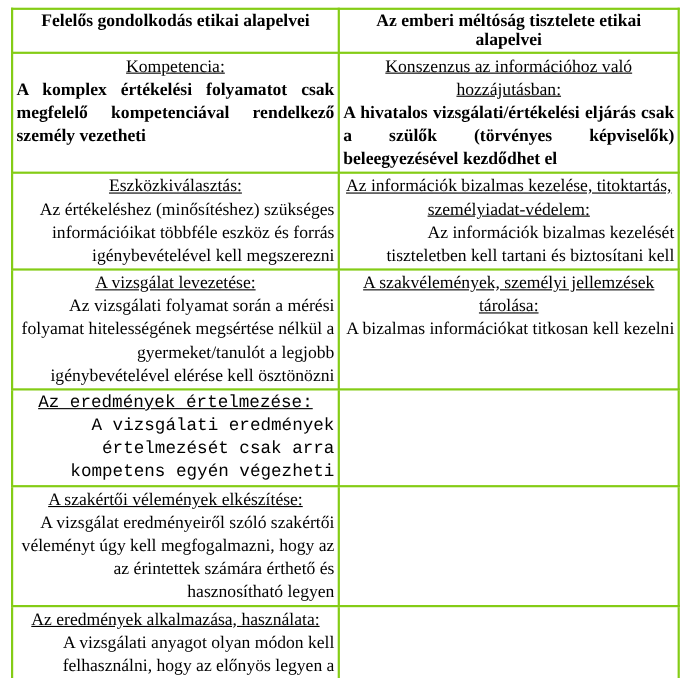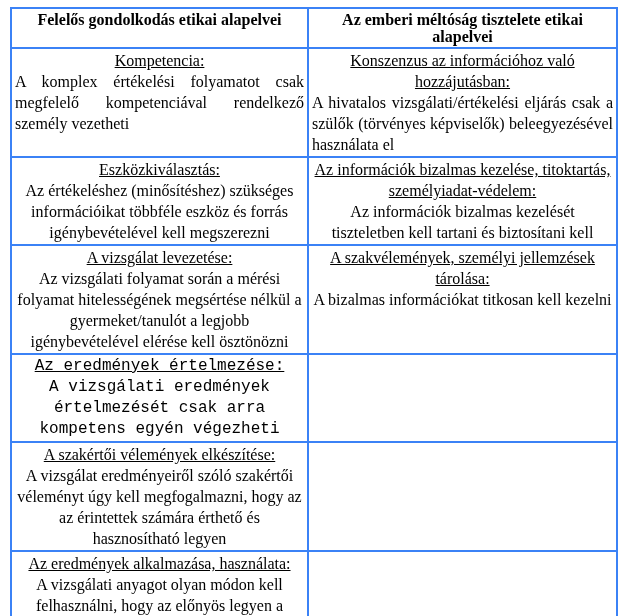--- a/index.html
+++ b/index.html
@@ -21,21 +21,21 @@
   table.ethics-table {
     border-collapse: collapse;
     table-layout: fixed;
     width: 606px;
     margin: 7px 0 0 10px;
     border: 2px solid #000000;
     border-bottom-width: 3px;
   }
   .ethics-table th,
   .ethics-table td {
-    border: 2px solid #3b82f6;
+    border: 2px solid #84cc16;
     vertical-align: top;
     padding: 1px 3px;
     overflow: hidden;
     word-wrap: break-word;
   }
   .ethics-table th {
     font-weight: bold;
     text-align: center;
     line-height: 17px;
     padding: 2px 3px;
@@ -46,24 +46,25 @@
   tbody tr:nth-child(2) { height: 87px;  }
   tbody tr:nth-child(3) { height: 103px; }
   tbody tr:nth-child(4) { height: 66px; font-family: Liberation Mono, monospace;  }
   tbody tr:nth-child(5) { height: 105px; }
   tbody tr:nth-child(6) { height: 85px;  }
   .cell-title {
     text-align: center;
     text-decoration: underline;
   }
   .cell-body {
-    text-align: center;
+    text-align: right;
   }
   .cell-body.justify {
     text-align: justify;
+    font-weight: bold;
   }
 </style>
 </head>
 <body>
 
 <div class="page">
   <table class="ethics-table">
     <colgroup>
       <col style="width:297px">
       <col style="width:309px">
@@ -75,21 +76,21 @@
       </tr>
     </thead>
     <tbody>
       <tr>
         <td>
           <div class="cell-title">Kompetencia:</div>
           <div class="cell-body justify">A komplex értékelési folyamatot csak megfelelő kompetenciával rendelkező személy vezetheti</div>
         </td>
         <td>
           <div class="cell-title">Konszenzus az információhoz való hozzájutásban:</div>
-          <div class="cell-body justify">A hivatalos vizsgálati/értékelési eljárás csak a szülők (törvényes képviselők) beleegyezésével használata el</div>
+          <div class="cell-body justify">A hivatalos vizsgálati/értékelési eljárás csak a szülők (törvényes képviselők) beleegyezésével kezdődhet el</div>
         </td>
       </tr>
       <tr>
         <td>
           <div class="cell-title">Eszközkiválasztás:</div>
           <div class="cell-body">Az értékeléshez (minősítéshez) szükséges információikat többféle eszköz és forrás igénybevételével kell megszerezni</div>
         </td>
         <td>
           <div class="cell-title">Az információk bizalmas kezelése, titoktartás, személyiadat-védelem:</div>
           <div class="cell-body">Az információk bizalmas kezelését tiszteletben kell tartani és biztosítani kell</div>

